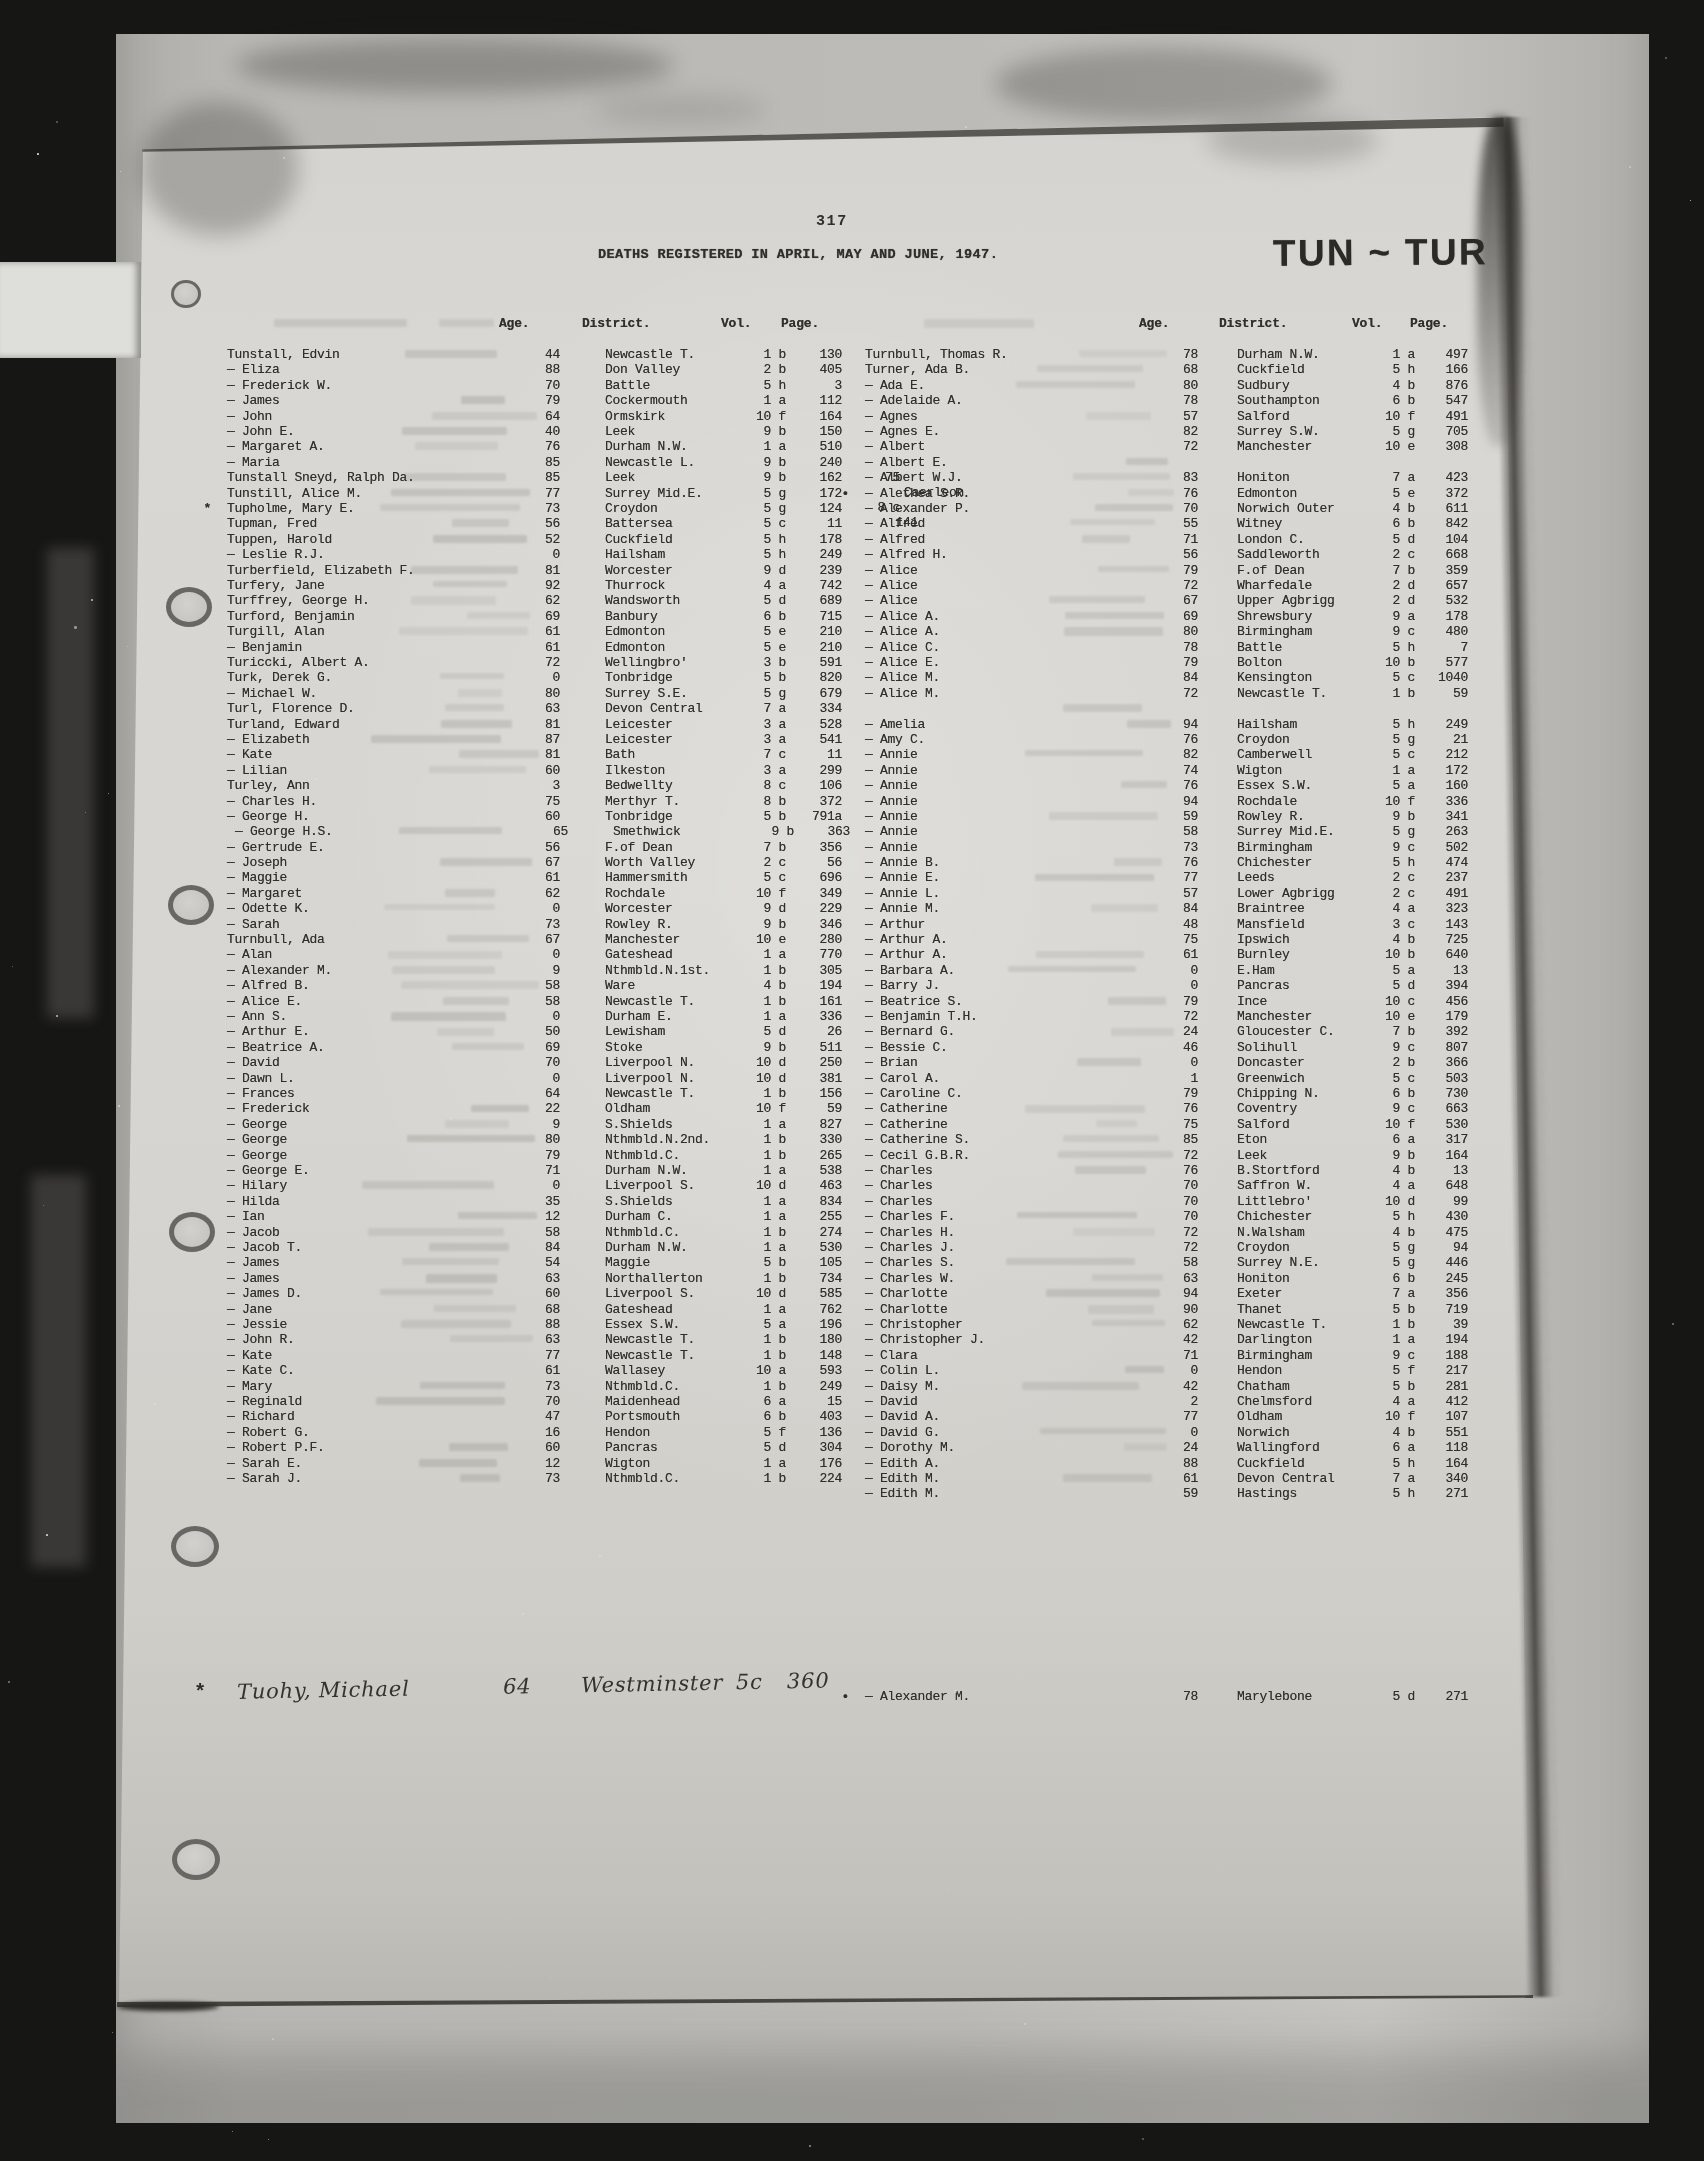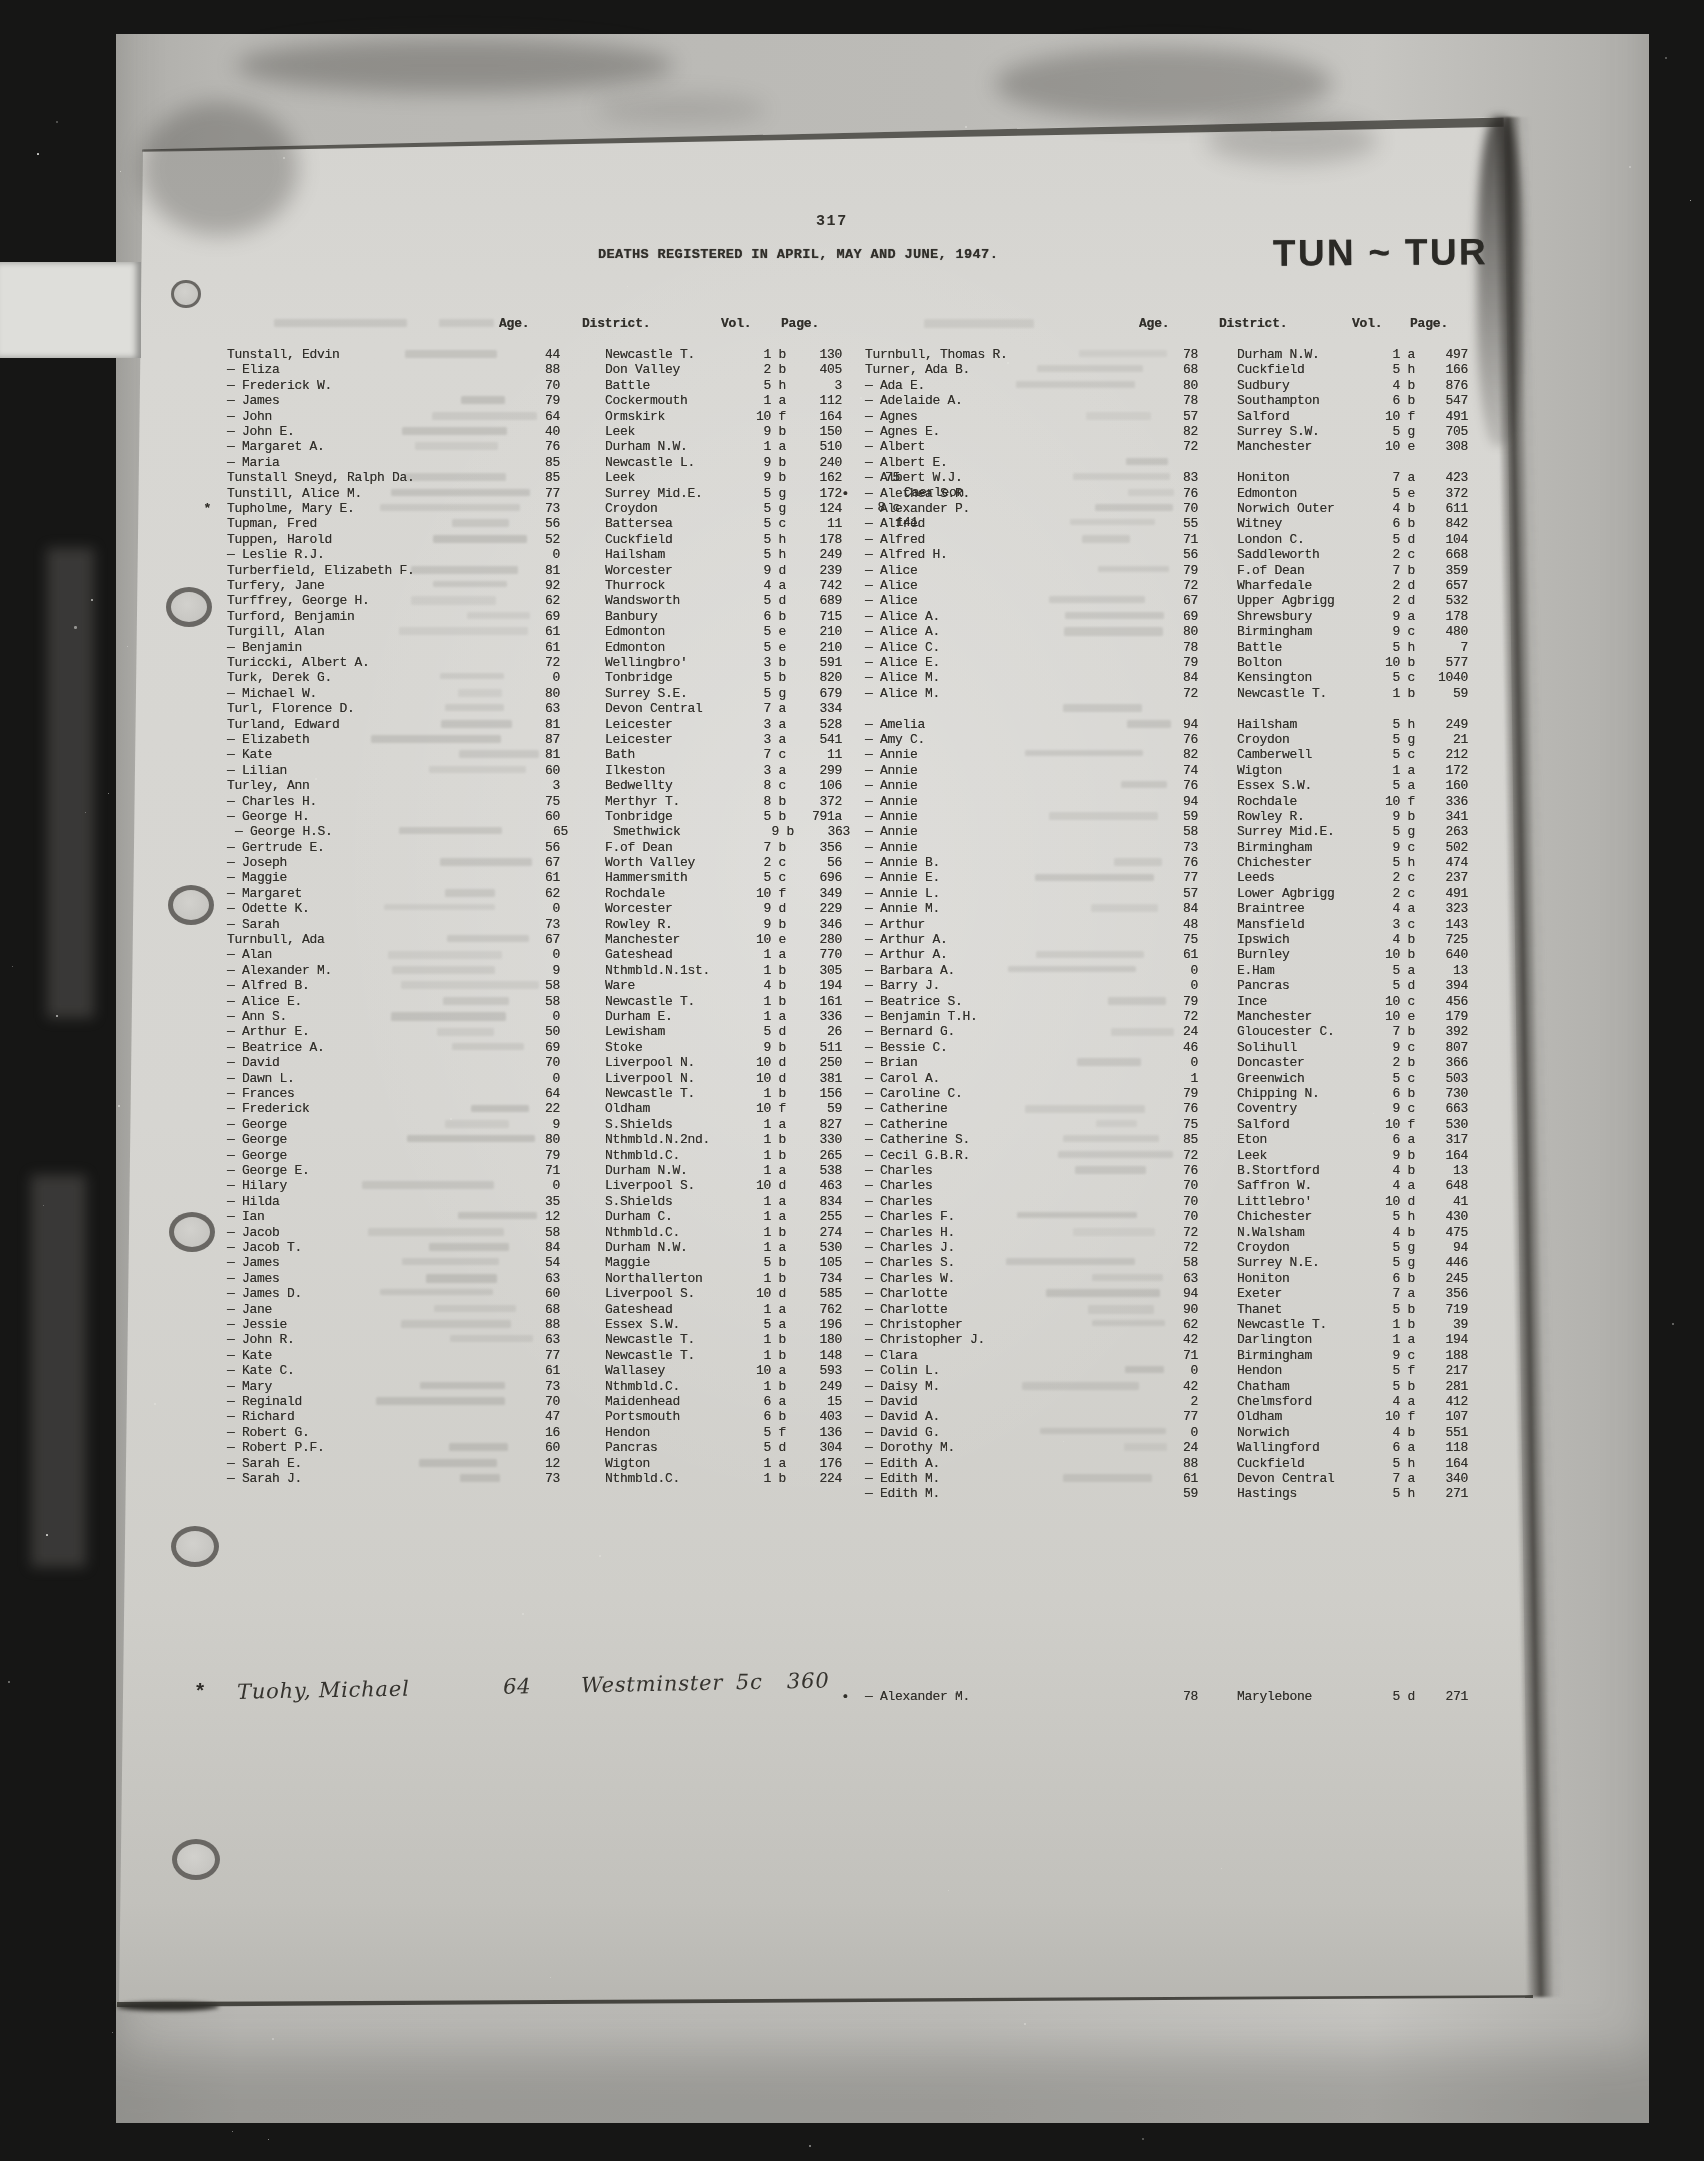--- a/index.html
+++ b/index.html
@@ -234,21 +234,21 @@
       <div class="row" style="top: 693px;"><span class="c-name">— Bessie C.</span><span class="c-age">46</span><span class="c-dist">Solihull</span><span class="c-vol">9 c</span><span class="c-page">807</span></div>
       <div class="row" style="top: 708px;"><span class="c-name">— Brian</span><span class="c-age">0</span><span class="c-dist">Doncaster</span><span class="c-vol">2 b</span><span class="c-page">366</span></div>
       <div class="row" style="top: 724px;"><span class="c-name">— Carol A.</span><span class="c-age">1</span><span class="c-dist">Greenwich</span><span class="c-vol">5 c</span><span class="c-page">503</span></div>
       <div class="row" style="top: 739px;"><span class="c-name">— Caroline C.</span><span class="c-age">79</span><span class="c-dist">Chipping N.</span><span class="c-vol">6 b</span><span class="c-page">730</span></div>
       <div class="row" style="top: 754px;"><span class="c-name">— Catherine</span><span class="c-age">76</span><span class="c-dist">Coventry</span><span class="c-vol">9 c</span><span class="c-page">663</span></div>
       <div class="row" style="top: 770px;"><span class="c-name">— Catherine</span><span class="c-age">75</span><span class="c-dist">Salford</span><span class="c-vol">10 f</span><span class="c-page">530</span></div>
       <div class="row" style="top: 785px;"><span class="c-name">— Catherine S.</span><span class="c-age">85</span><span class="c-dist">Eton</span><span class="c-vol">6 a</span><span class="c-page">317</span></div>
       <div class="row" style="top: 801px;"><span class="c-name">— Cecil G.B.R.</span><span class="c-age">72</span><span class="c-dist">Leek</span><span class="c-vol">9 b</span><span class="c-page">164</span></div>
       <div class="row" style="top: 816px;"><span class="c-name">— Charles</span><span class="c-age">76</span><span class="c-dist">B.Stortford</span><span class="c-vol">4 b</span><span class="c-page">13</span></div>
       <div class="row" style="top: 831px;"><span class="c-name">— Charles</span><span class="c-age">70</span><span class="c-dist">Saffron W.</span><span class="c-vol">4 a</span><span class="c-page">648</span></div>
-      <div class="row" style="top: 847px;"><span class="c-name">— Charles</span><span class="c-age">70</span><span class="c-dist">Littlebro'</span><span class="c-vol">10 d</span><span class="c-page">41</span></div>
+      <div class="row" style="top: 847px;"><span class="c-name">— Charles</span><span class="c-age">70</span><span class="c-dist">Littlebro'</span><span class="c-vol">10 d</span><span class="c-page">99</span></div>
       <div class="row" style="top: 862px;"><span class="c-name">— Charles F.</span><span class="c-age">70</span><span class="c-dist">Chichester</span><span class="c-vol">5 h</span><span class="c-page">430</span></div>
       <div class="row" style="top: 878px;"><span class="c-name">— Charles H.</span><span class="c-age">72</span><span class="c-dist">N.Walsham</span><span class="c-vol">4 b</span><span class="c-page">475</span></div>
       <div class="row" style="top: 893px;"><span class="c-name">— Charles J.</span><span class="c-age">72</span><span class="c-dist">Croydon</span><span class="c-vol">5 g</span><span class="c-page">94</span></div>
       <div class="row" style="top: 908px;"><span class="c-name">— Charles S.</span><span class="c-age">58</span><span class="c-dist">Surrey N.E.</span><span class="c-vol">5 g</span><span class="c-page">446</span></div>
       <div class="row" style="top: 924px;"><span class="c-name">— Charles W.</span><span class="c-age">63</span><span class="c-dist">Honiton</span><span class="c-vol">6 b</span><span class="c-page">245</span></div>
       <div class="row" style="top: 939px;"><span class="c-name">— Charlotte</span><span class="c-age">94</span><span class="c-dist">Exeter</span><span class="c-vol">7 a</span><span class="c-page">356</span></div>
       <div class="row" style="top: 955px;"><span class="c-name">— Charlotte</span><span class="c-age">90</span><span class="c-dist">Thanet</span><span class="c-vol">5 b</span><span class="c-page">719</span></div>
       <div class="row" style="top: 970px;"><span class="c-name">— Christopher</span><span class="c-age">62</span><span class="c-dist">Newcastle T.</span><span class="c-vol">1 b</span><span class="c-page">39</span></div>
       <div class="row" style="top: 985px;"><span class="c-name">— Christopher J.</span><span class="c-age">42</span><span class="c-dist">Darlington</span><span class="c-vol">1 a</span><span class="c-page">194</span></div>
       <div class="row" style="top: 1001px;"><span class="c-name">— Clara</span><span class="c-age">71</span><span class="c-dist">Birmingham</span><span class="c-vol">9 c</span><span class="c-page">188</span></div>

